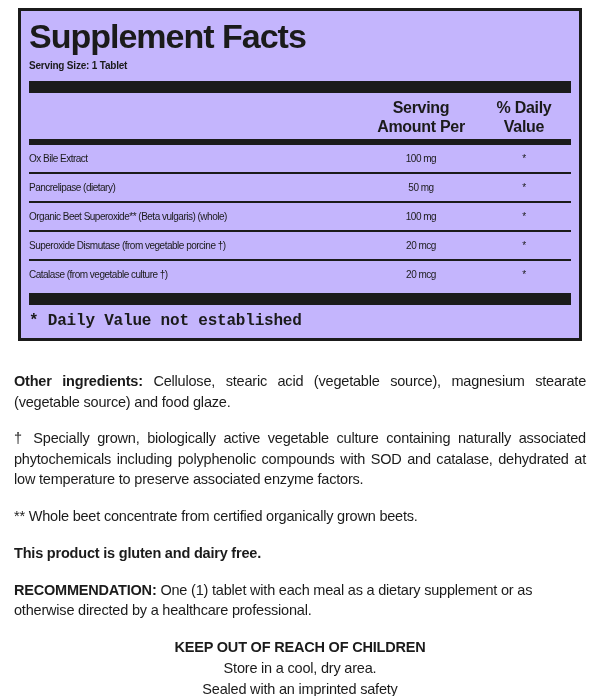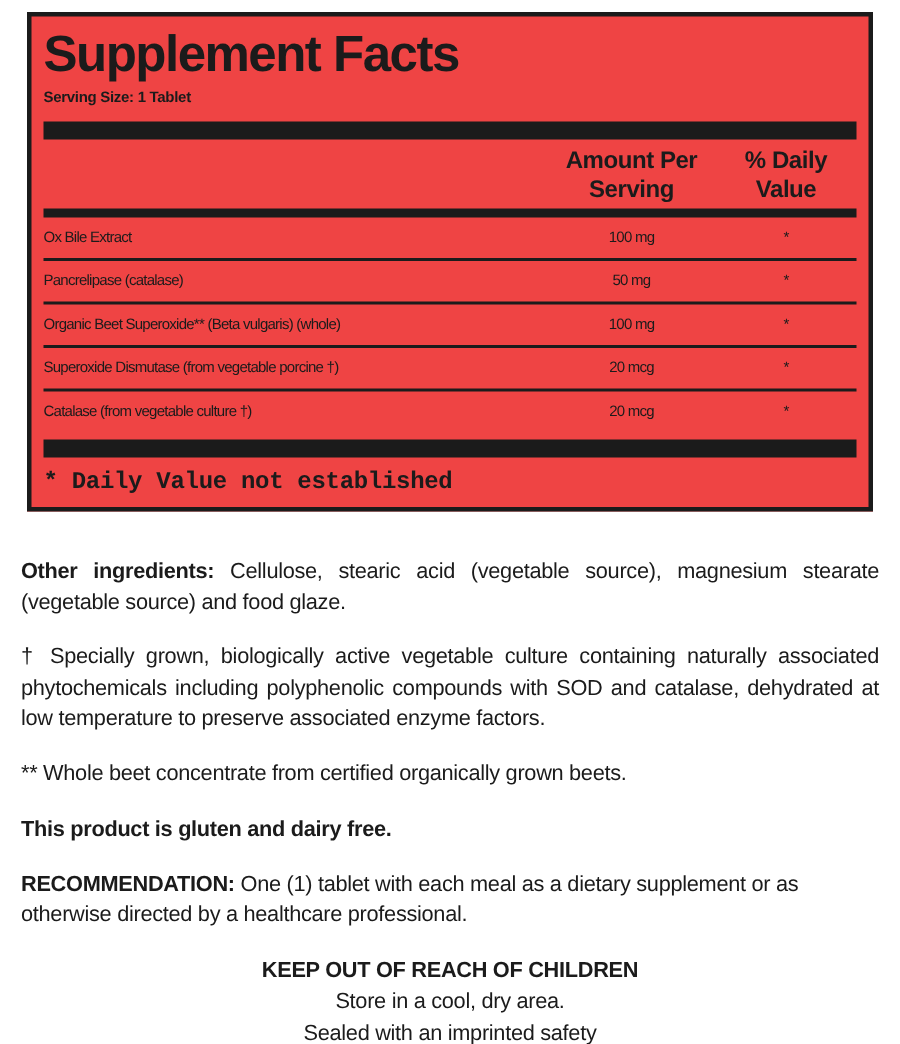--- a/index.html
+++ b/index.html
@@ -14,21 +14,21 @@
     font-family: "Liberation Sans", sans-serif;
     color: #1b1b1b;
     letter-spacing: -0.2px;
   }
 
   
   .panel {
     margin: 8px 18px 0 18px;
     border: 3px solid #1b1b1b;
     padding: 5px 8px 5px 8px;
-    background: #ef4444;
+    background: #c4b5fd;
   }
   .panel-title {
     font-size: 34px;
     font-weight: bold;
     letter-spacing: -1px;
     line-height: 34px;
     padding-top: 3px;
   }
   .serving {
     font-size: 10px;
@@ -115,37 +115,37 @@
 
 <div class="panel">
   <div class="panel-title">Supplement Facts</div>
   <div class="serving">Serving Size: 1 Tablet</div>
 
   <div class="thick-bar"></div>
 
   <div class="grid3 hdr">
     <div class="hdr-cell"></div>
     <div class="hdr-cell">
+      <div>Serving</div>
       <div>Amount Per</div>
-      <div>Serving</div>
     </div>
     <div class="hdr-cell">
       <div>% Daily</div>
       <div>Value</div>
     </div>
   </div>
 
   <div class="rows">
     <div class="grid3 row">
       <div class="cell-name">Ox Bile Extract</div>
       <div class="cell-amt">100 mg</div>
       <div class="cell-dv">*</div>
     </div>
     <div class="grid3 row">
-      <div class="cell-name">Pancrelipase (catalase)</div>
+      <div class="cell-name">Pancrelipase (dietary)</div>
       <div class="cell-amt">50 mg</div>
       <div class="cell-dv">*</div>
     </div>
     <div class="grid3 row">
       <div class="cell-name">Organic Beet Superoxide** (Beta vulgaris) (whole)</div>
       <div class="cell-amt">100 mg</div>
       <div class="cell-dv">*</div>
     </div>
     <div class="grid3 row">
       <div class="cell-name">Superoxide Dismutase (from vegetable porcine †)</div>

